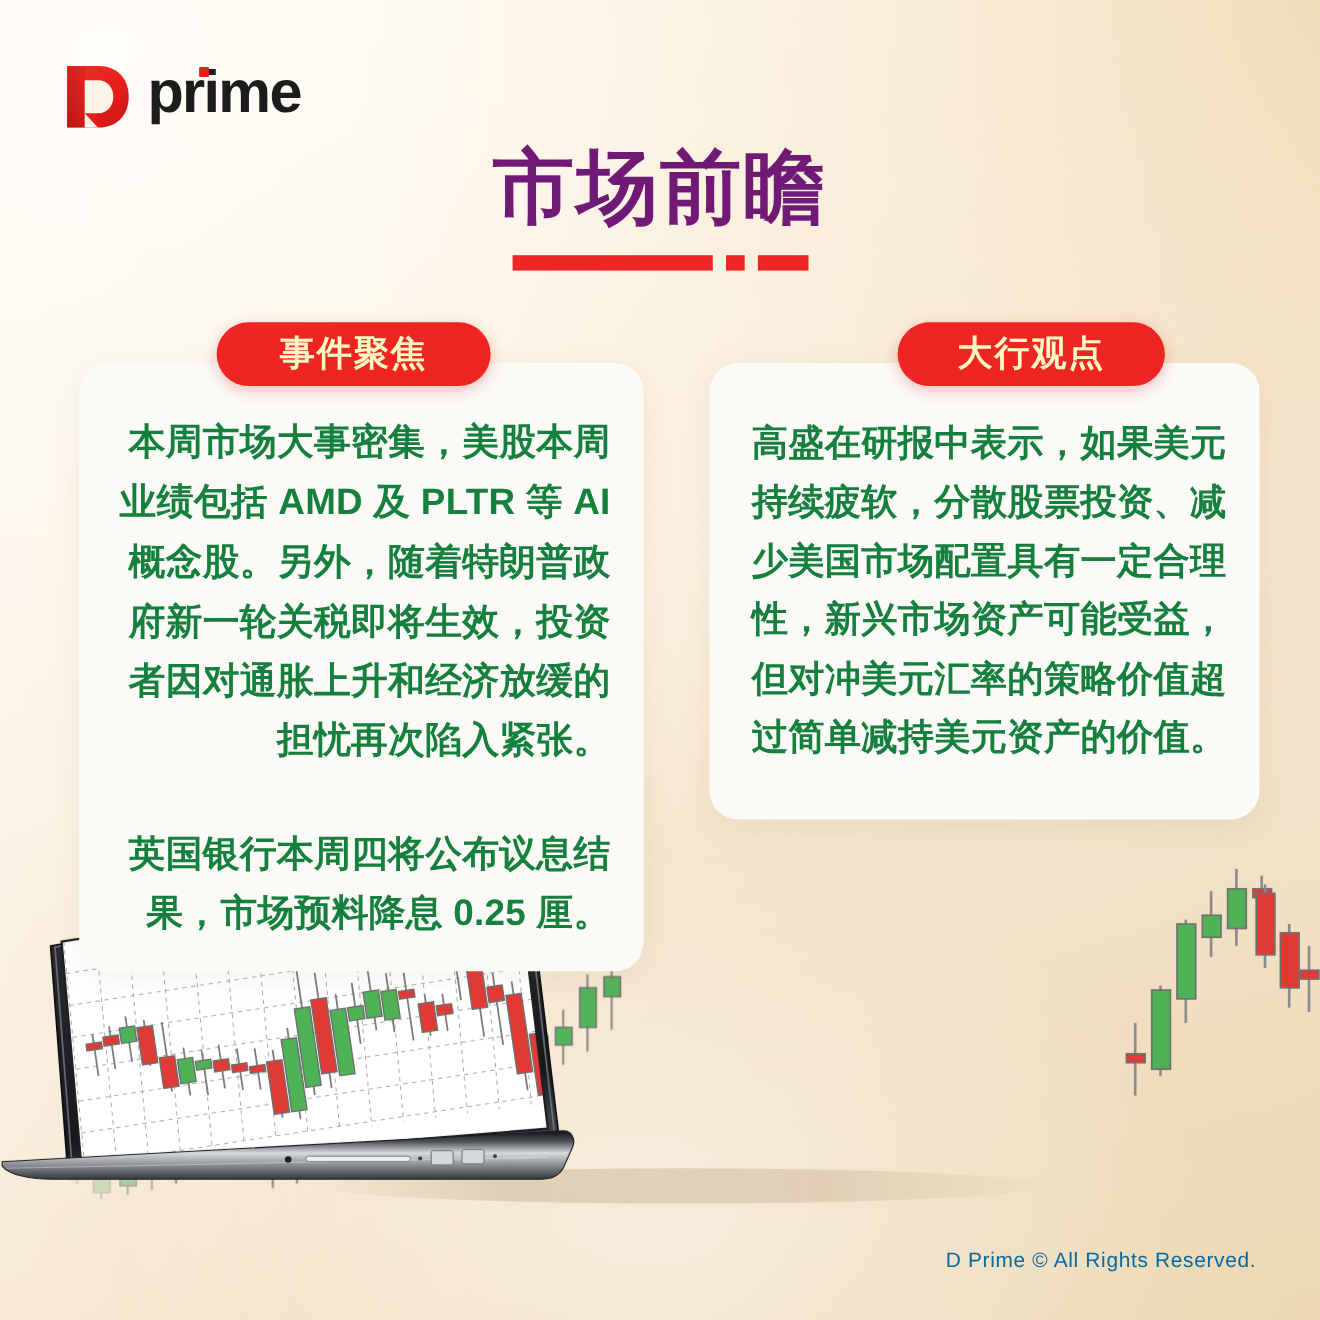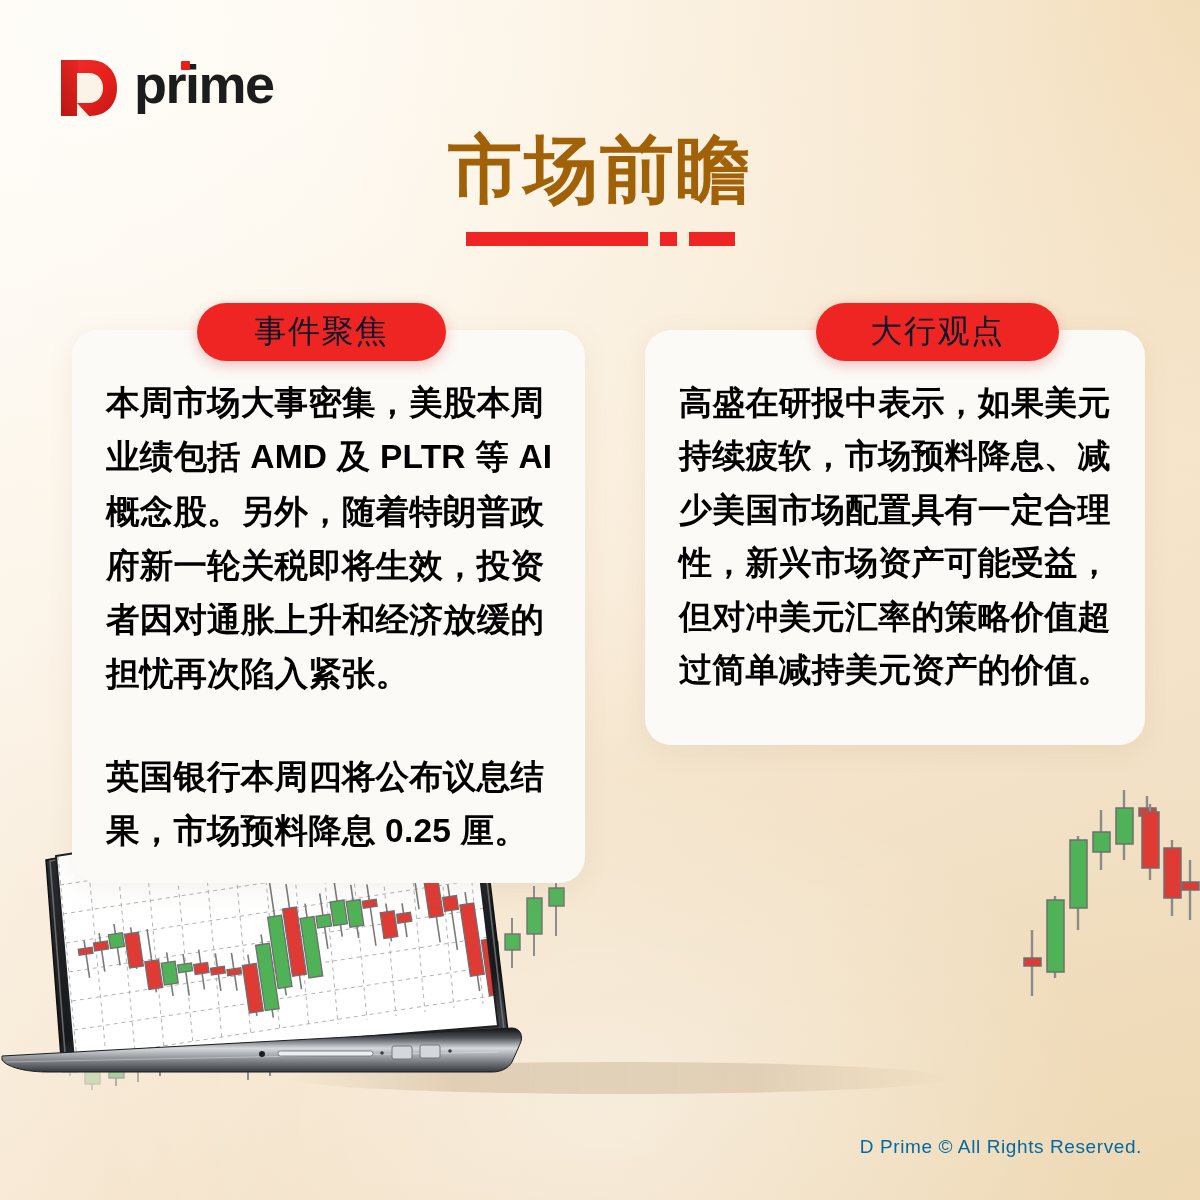--- a/index.html
+++ b/index.html
@@ -70,21 +70,21 @@
     position: absolute;
     top: 130px;
     left: 0;
     width: 1200px;
     text-align: center;
     z-index: 10;
   }
   .title {
     font-size: 74px;
     font-weight: 800;
-    color: #a16207;
+    color: #701a75;
     letter-spacing: 2px;
     line-height: 1.08;
     font-family: "Liberation Sans", "DejaVu Sans", sans-serif;
   }
   .title-rule {
     margin-top: 22px;
     display: flex;
     justify-content: center;
     align-items: center;
     gap: 12px;
@@ -105,42 +105,42 @@
   .card-left  { left: 72px;  top: 330px; width: 513px; height: 553px; }
   .card-right { left: 645px; top: 330px; width: 500px; height: 415px; }
 
   .card-body {
     position: absolute;
     left: 34px;
     right: 30px;
     top: 46px;
     font-size: 33.5px;
     line-height: 1.62;
-    color: #000000;
+    color: #15803d;
     font-weight: 600;
     letter-spacing: 0.2px;
+    text-align: right;
   }
   .card-right .card-body { font-size: 33px; }
   .card-body p + p { margin-top: 1.45em; }
 
   
   .pill {
     position: absolute;
     background: #ee2522;
-    color: #0f172a;
+    color: #fef9c3;
     border-radius: 40px;
     font-size: 32px;
-    font-weight: 400;
+    font-weight: 700;
     letter-spacing: 1.6px;
     display: flex;
     align-items: center;
     justify-content: center;
     box-shadow: 0 4px 14px rgba(210,40,30,0.28);
     z-index: 12;
-    margin-top: 10px;
   }
   .pill-left  { left: 197px; top: 293px; width: 249px; height: 58px; }
   .pill-right { left: 816px; top: 293px; width: 243px; height: 58px; }
 
   
   .art {
     position: absolute;
     left: 0; top: 760px;
     width: 1200px; height: 380px;
     z-index: 3;
@@ -203,21 +203,21 @@
     <p>本周市场大事密集，美股本周业绩包括 AMD 及 PLTR 等 AI 概念股。另外，随着特朗普政府新一轮关税即将生效，投资者因对通胀上升和经济放缓的担忧再次陷入紧张。</p>
     <p>英国银行本周四将公布议息结果，市场预料降息 0.25 厘。</p>
   </div>
 </div>
 <div class="pill pill-left">
   <span>事件聚焦</span>
 </div>
 
 <div class="card card-right">
   <div class="card-body">
-    <p>高盛在研报中表示，如果美元持续疲软，市场预料降息、减少美国市场配置具有一定合理性，新兴市场资产可能受益，但对冲美元汇率的策略价值超过简单减持美元资产的价值。</p>
+    <p>高盛在研报中表示，如果美元持续疲软，分散股票投资、减少美国市场配置具有一定合理性，新兴市场资产可能受益，但对冲美元汇率的策略价值超过简单减持美元资产的价值。</p>
   </div>
 </div>
 <div class="pill pill-right">
   <span>大行观点</span>
 </div>
 
 <div class="art">
   <svg viewBox="0 0 1200 380">
     <defs>
       <linearGradient id="lidFrame" x1="0" y1="0" x2="0.25" y2="1">

